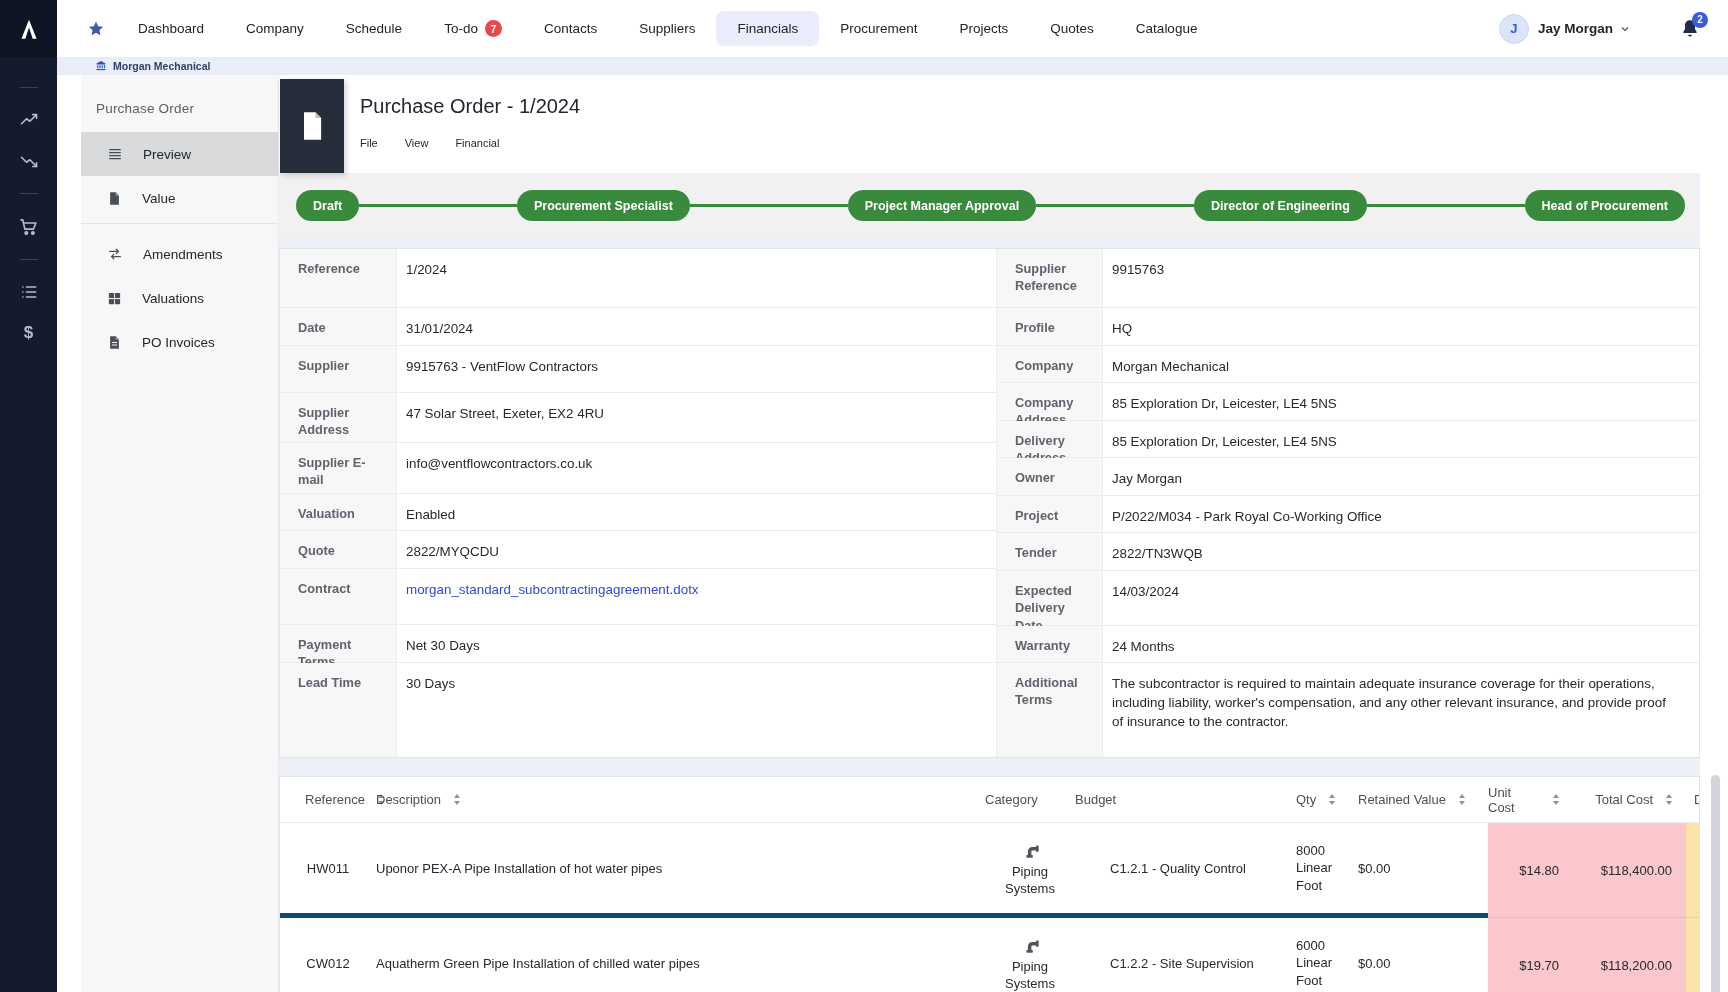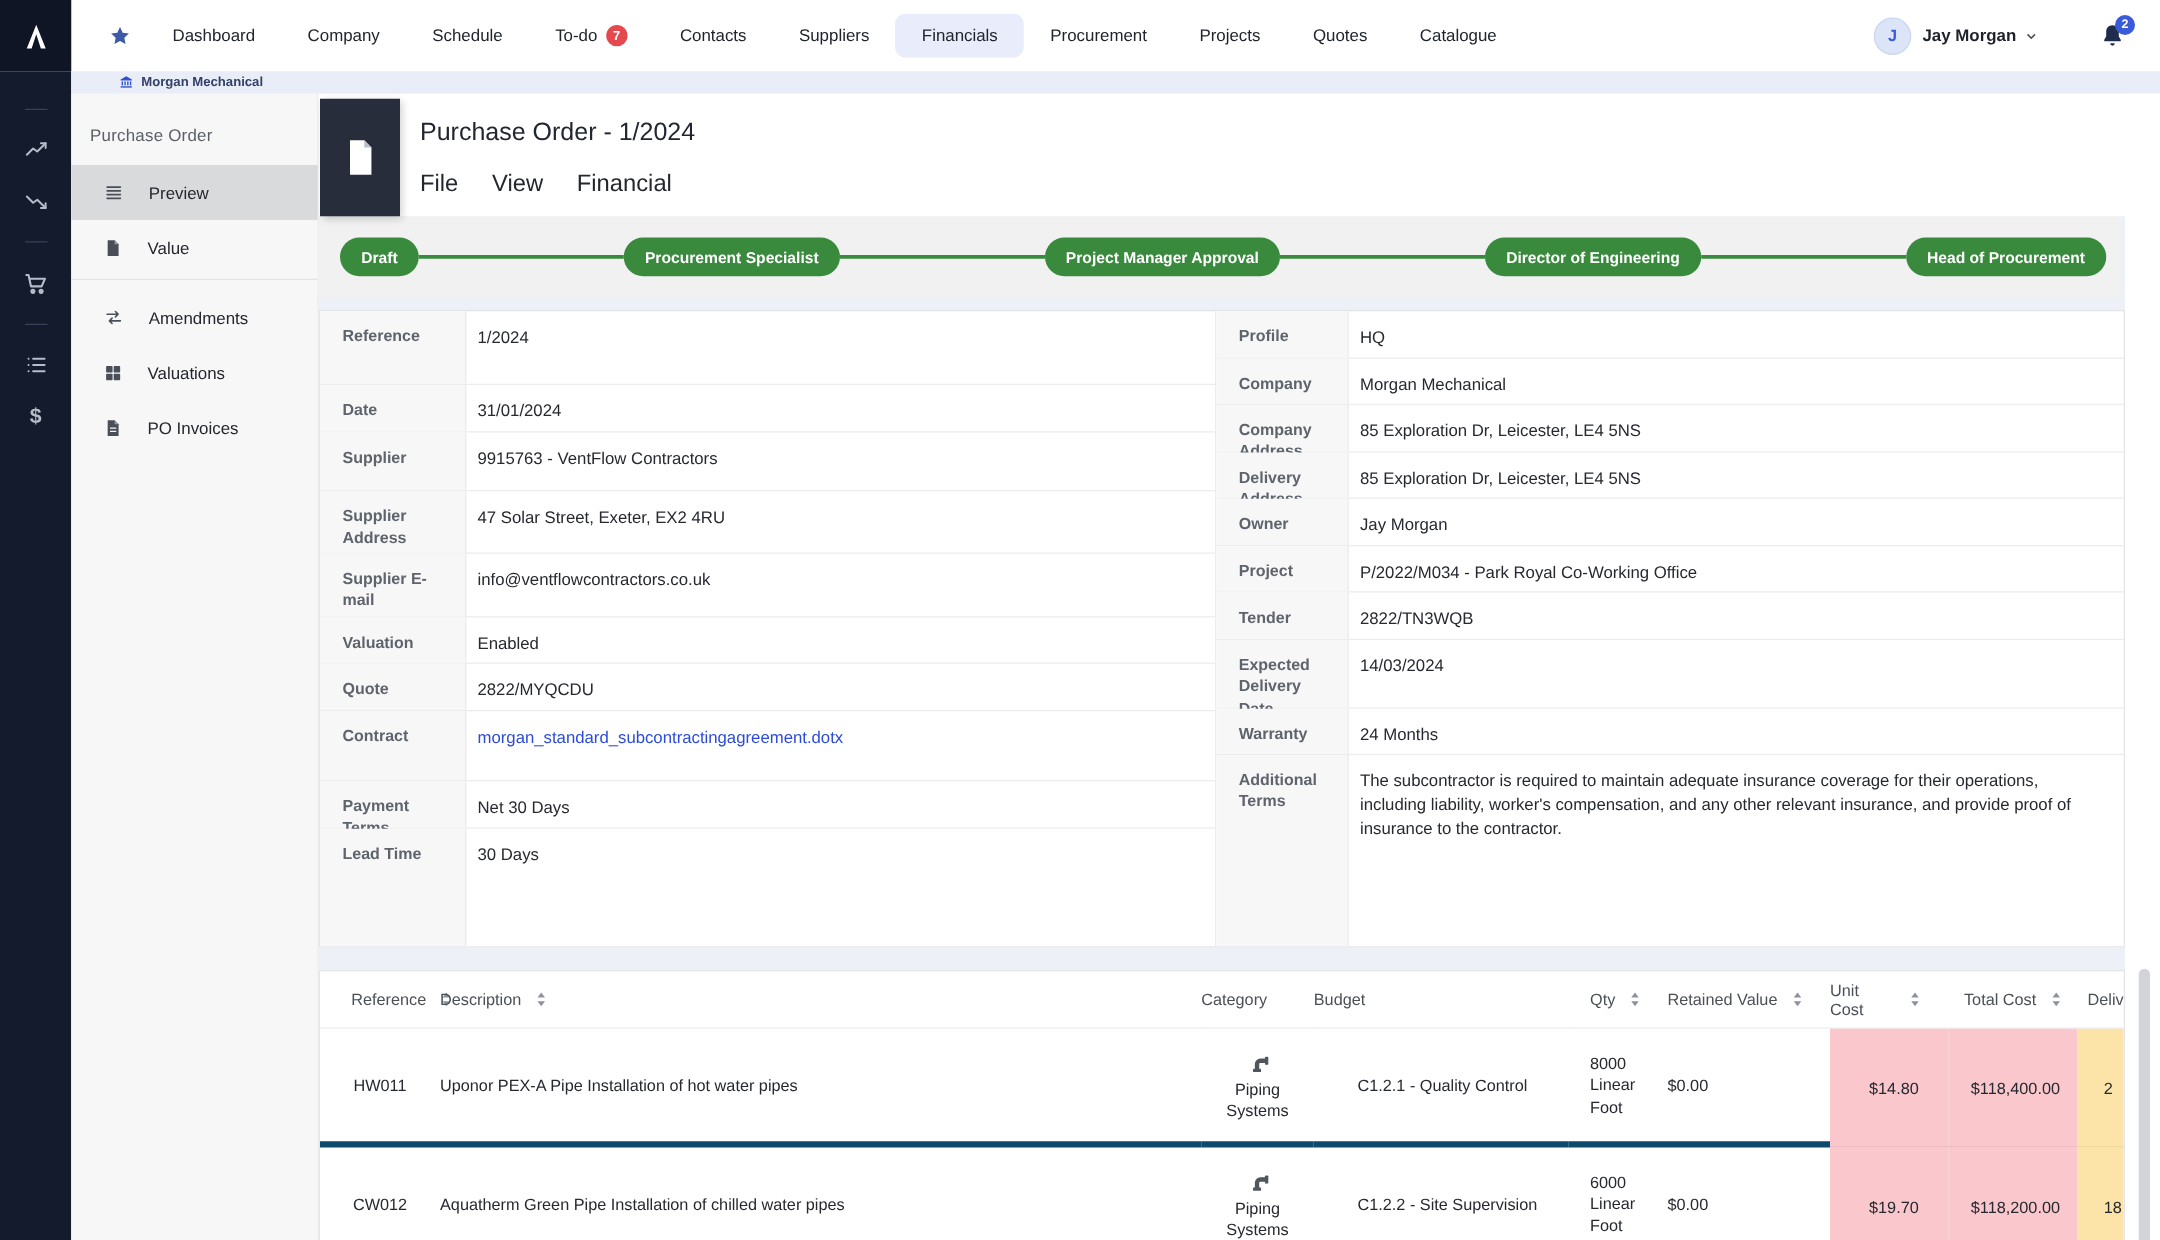--- a/index.html
+++ b/index.html
@@ -27,36 +27,36 @@
   .rail { width:57px; background:#141b2d; flex-shrink:0; display:flex; flex-direction:column; align-items:center; padding-top:30px; }
   .rail .divider { width:18px; border-top:1.6px solid #39415a; margin:0; }
   .rail .ricon { margin-top:21px; display:flex; cursor:pointer; }
   .rail .divider + .ricon, .rail .ricon + .divider { margin-top:22px; }
   .rail .dollar { color:#b6bcc9; font-size:17px; font-weight:600; }
 
   .rightcol { flex:1; display:flex; flex-direction:column; min-width:0; }
   .crumbbar { height:18px; background:#e9edf8; display:flex; align-items:center; padding-left:38px; gap:6px; flex-shrink:0; cursor:pointer; }
   .crumbbar span { font-size:10.5px; font-weight:600; color:#333f66; }
 
-  .under { flex:1; display:flex; min-height:0; }
+  .under { flex:1; display:flex; min-height:0;padding-left:24px; }
 
   
   .sidebar { width:198px; background:#f7f7f8; border-right:1px solid #ececee; flex-shrink:0; }
   .sb-title { margin:26px 0 16px 15px; font-size:13.5px; color:#5c6066; letter-spacing:.2px; }
   .sb-item { height:44px; display:flex; align-items:center; padding-left:26px; gap:20px; font-size:13.5px; color:#23262c; cursor:pointer; }
   .sb-item.active { background:#d9dadb; }
   .sb-divider { border-top:1px solid #e4e4e6; margin:3px 0 8px 0; }
 
   
   .main { flex:1; display:flex; flex-direction:column; min-width:0; position:relative; background:#eef0f7; }
   .page-head { height:98px; background:#fff; position:relative; padding:20px 0 0 81px; flex-shrink:0; }
   .doc-box { position:absolute; left:1px; top:4px; width:64px; height:94px; background:#272d3a; display:flex; align-items:center; justify-content:center; box-shadow:2px 2px 6px rgba(0,0,0,.18); }
   .page-title { font-size:20px; font-weight:500; color:#222632; }
   .menubar { display:flex; gap:27px; margin-top:19px; }
-  .menubar span { font-size:19px; color:#24272e; cursor:pointer; }
+  .menubar span { font-size:11px; color:#24272e; cursor:pointer; }
 
   .workflow-strip { height:65px; background:#f1f1f2; margin-right:32px; display:flex; align-items:center; padding:0 11px 0 17px; flex-shrink:0; }
   .pill { height:31px; background:#3a8a3e; border-radius:17px; color:#fff; font-size:12.5px; font-weight:700; display:flex; align-items:center; padding:0 17px; white-space:nowrap; cursor:pointer; }
   .connector { flex:1; height:3.5px; background:#3a8a3e; }
 
   
   .details-card { margin:10px 28px 0 0; height:510px; background:#fff; border:1px solid #e3e4e8; display:flex; flex-shrink:0; }
   .dcol { display:flex; flex-direction:column; }
   .dcol.left { width:716px; }
   .dcol.right { flex:1; border-left:1px solid #ececee; }
@@ -337,20 +337,24 @@
               <div class="drow" style="height:38px">
                 <div class="dlabel">Payment Terms</div>
                 <div class="dvalue">Net 30 Days</div>
               </div>
               <div class="drow">
                 <div class="dlabel">Lead Time</div>
                 <div class="dvalue">30 Days</div>
               </div>
             </div>
             <div class="dcol right">
+              <div class="drow" style="height:59px">
+                <div class="dlabel">Supplier Reference</div>
+                <div class="dvalue">9915763</div>
+              </div>
               <div class="drow" style="height:38px">
                 <div class="dlabel">Profile</div>
                 <div class="dvalue">HQ</div>
               </div>
               <div class="drow" style="height:37px">
                 <div class="dlabel">Company</div>
                 <div class="dvalue">Morgan Mechanical</div>
               </div>
               <div class="drow" style="height:38px">
                 <div class="dlabel">Company Address</div>

